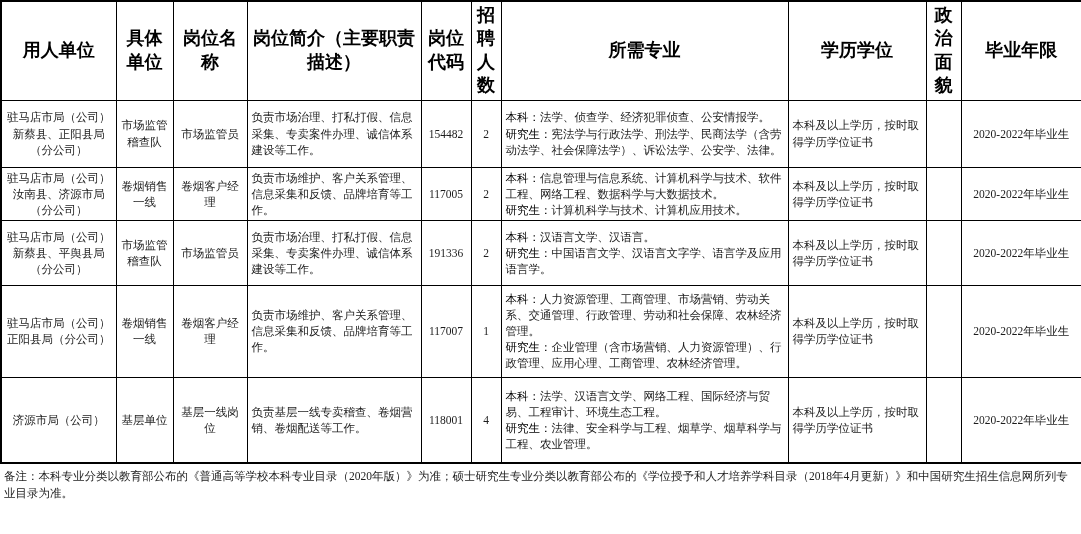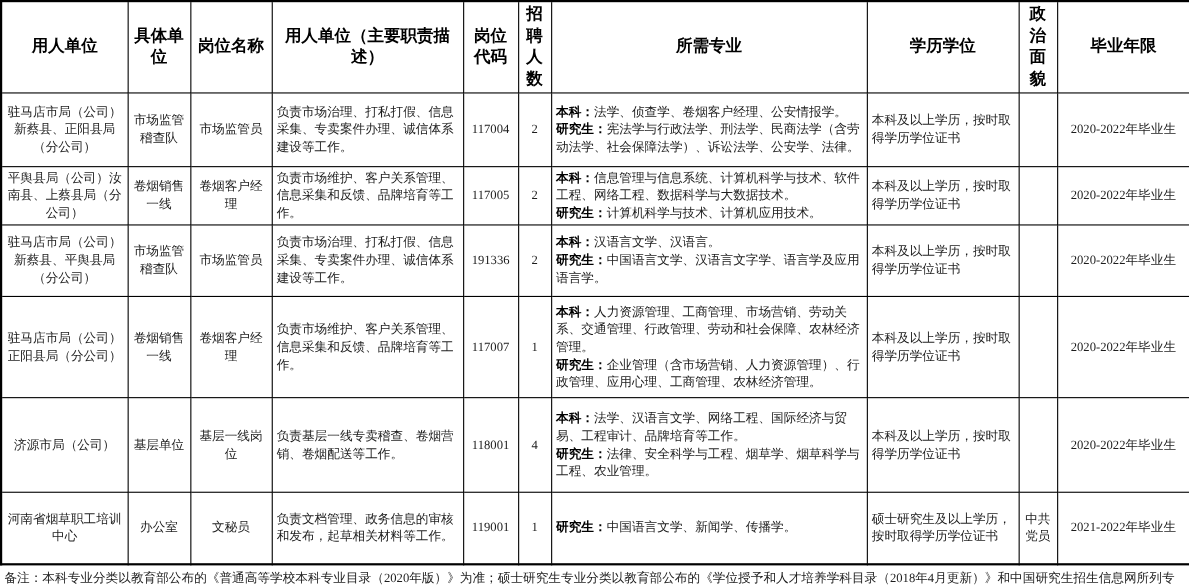--- a/index.html
+++ b/index.html
@@ -16,35 +16,35 @@
     border:2px solid #000;
   }
   table.jobs th, table.jobs td{
     border:1px solid #000;
     vertical-align:middle;
     padding:2px 4px;
     overflow:hidden;
     word-break:break-all;
   }
   th{
-    font-size:15px;
+    font-size:18px;
     font-weight:bold;
     text-align:center;
     color:#000;
     line-height:1.3;
     padding:2px 1px;
   }
   td{
     font-size:11.5px;
     line-height:1.4;
   }
   td.c{text-align:center;}
   td.l{text-align:left;}
   .seg{display:block;}
-  .seg b{font-weight:bold;color:#000;}
+  .seg b{font-weight:normal;color:#000;}
   tr.hdr{height:45px;}
   tr.r1{height:67px;}
   tr.r2{height:50px;}
   tr.r3{height:65px;padding-left:40px;}
   tr.r4{height:92px;}
   tr.r5{height:86px;}
   tr.r6{height:65px;}
   tr.rt{height:28px;}
   .footnote{
     font-size:11.5px;
@@ -68,47 +68,47 @@
       <col style="width:138px">
       <col style="width:35px">
     <col style="width:121px">
   </colgroup>
 
   <tbody>
       <tr class="hdr">
     <th>用人单位</th>
     <th>具体单位</th>
     <th>岗位名称</th>
-    <th>用人单位（主要职责描述）</th>
+    <th>岗位简介（主要职责描述）</th>
     <th>岗位代码</th>
     <th>招聘人数</th>
     <th>所需专业</th>
     <th>学历学位</th>
     <th>政治面貌</th>
     <th>毕业年限</th>
   </tr>
 
   <tr class="r1">
     <td class="c">驻马店市局（公司）新蔡县、正阳县局（分公司）</td>
     <td class="c">市场监管稽查队</td>
     <td class="c">市场监管员</td>
     <td class="l">负责市场治理、打私打假、信息采集、专卖案件办理、诚信体系建设等工作。</td>
-    <td class="c">117004</td>
+    <td class="c">154482</td>
     <td class="c">2</td>
     <td class="l">
-      <span class="seg"><b>本科：</b><span>法学、侦查学、卷烟客户经理、公安情报学。</span></span>
+      <span class="seg"><b>本科：</b><span>法学、侦查学、经济犯罪侦查、公安情报学。</span></span>
       <span class="seg"><b>研究生：</b><span>宪法学与行政法学、刑法学、民商法学（含劳动法学、社会保障法学）、诉讼法学、公安学、法律。</span></span>
     </td>
     <td class="l">本科及以上学历，按时取得学历学位证书</td>
     <td class="c"></td>
     <td class="c">2020-2022年毕业生</td>
   </tr>
 
   <tr class="r2">
-    <td class="c">平舆县局（公司）汝南县、上蔡县局（分公司）</td>
+    <td class="c">驻马店市局（公司）汝南县、济源市局（分公司）</td>
     <td class="c">卷烟销售一线</td>
     <td class="c">卷烟客户经理</td>
     <td class="l">负责市场维护、客户关系管理、信息采集和反馈、品牌培育等工作。</td>
     <td class="c">117005</td>
     <td class="c">2</td>
     <td class="l">
       <span class="seg"><b>本科：</b><span>信息管理与信息系统、计算机科学与技术、软件工程、网络工程、数据科学与大数据技术。</span></span>
       <span class="seg"><b>研究生：</b><span>计算机科学与技术、计算机应用技术。</span></span>
     </td>
     <td class="l">本科及以上学历，按时取得学历学位证书</td>
@@ -149,39 +149,25 @@
   </tr>
 
   <tr class="r5">
     <td class="c">济源市局（公司）</td>
     <td class="c">基层单位</td>
     <td class="c">基层一线岗位</td>
     <td class="l">负责基层一线专卖稽查、卷烟营销、卷烟配送等工作。</td>
     <td class="c">118001</td>
     <td class="c">4</td>
     <td class="l">
-      <span class="seg"><b>本科：</b><span>法学、汉语言文学、网络工程、国际经济与贸易、工程审计、品牌培育等工作。</span></span>
+      <span class="seg"><b>本科：</b><span>法学、汉语言文学、网络工程、国际经济与贸易、工程审计、环境生态工程。</span></span>
       <span class="seg"><b>研究生：</b><span>法律、安全科学与工程、烟草学、烟草科学与工程、农业管理。</span></span>
     </td>
     <td class="l">本科及以上学历，按时取得学历学位证书</td>
     <td class="c"></td>
     <td class="c">2020-2022年毕业生</td>
   </tr>
 
-  <tr class="r6">
-    <td class="c">河南省烟草职工培训中心</td>
-    <td class="c">办公室</td>
-    <td class="c">文秘员</td>
-    <td class="l">负责文档管理、政务信息的审核和发布，起草相关材料等工作。</td>
-    <td class="c">119001</td>
-    <td class="c">1</td>
-    <td class="l">
-      <span class="seg"><b>研究生：</b><span>中国语言文学、新闻学、传播学。</span></span>
-    </td>
-    <td class="l">硕士研究生及以上学历，按时取得学历学位证书</td>
-    <td class="c">中共党员</td>
-    <td class="c">2021-2022年毕业生</td>
-  </tr>
 
 </tbody>
   </table>
 
 <div class="footnote">备注：本科专业分类以教育部公布的《普通高等学校本科专业目录（2020年版）》为准；硕士研究生专业分类以教育部公布的《学位授予和人才培养学科目录（2018年4月更新）》和中国研究生招生信息网所列专业目录为准。</div>
 
 </body></html>

